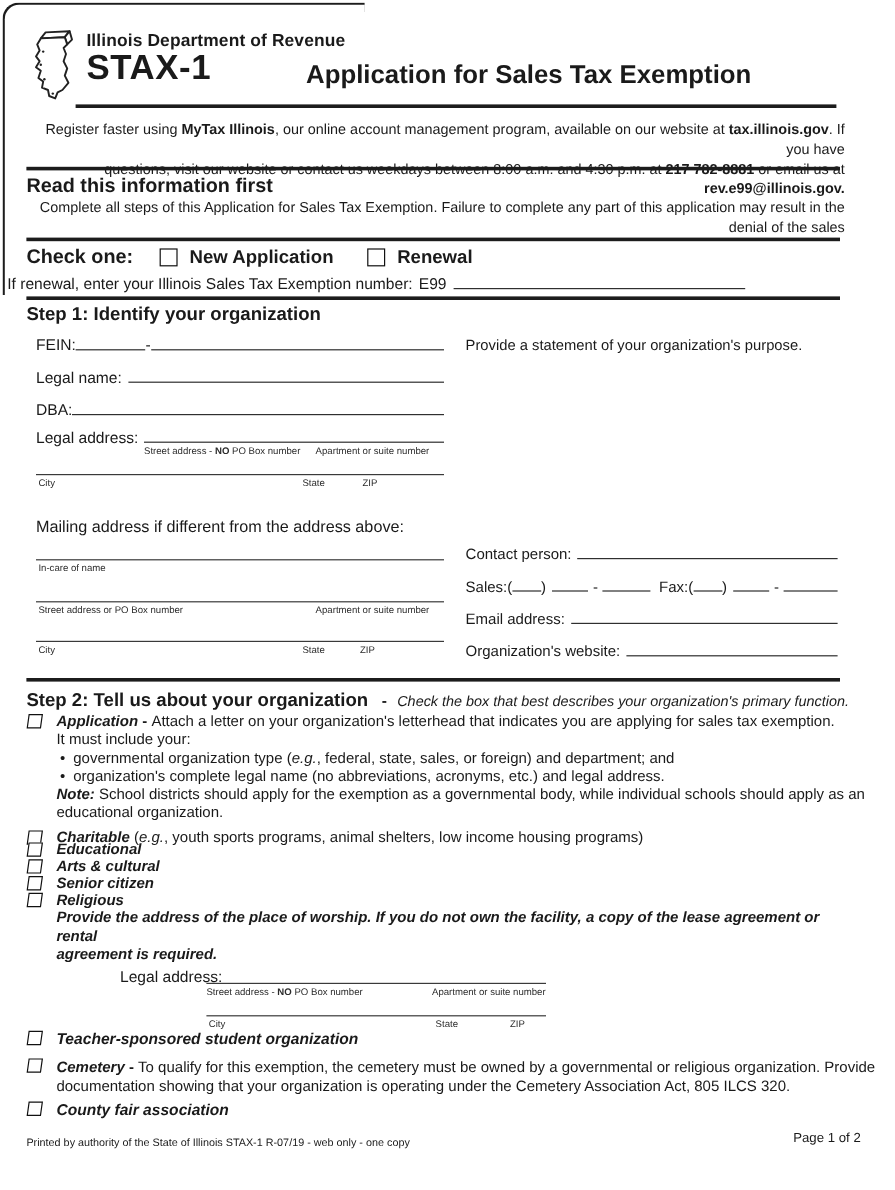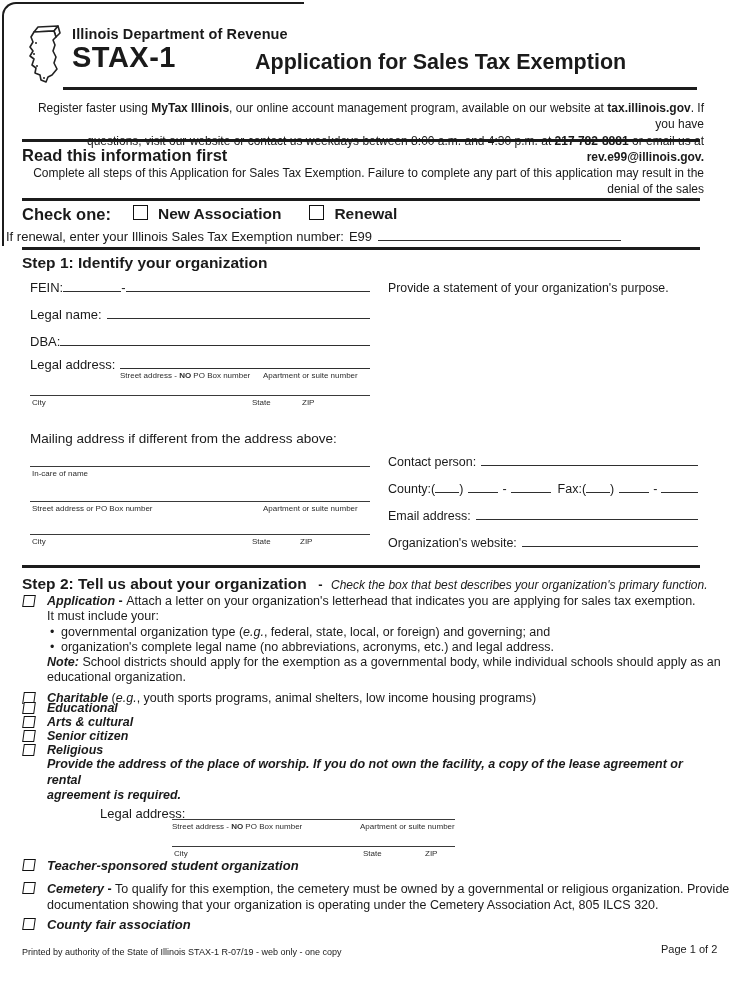--- a/index.html
+++ b/index.html
@@ -65,24 +65,24 @@
     <span class="ln"><span>questions, visit our website or contact us weekdays between 8:00 a.m. and 4:30 p.m. at </span><span class="b">217 782-8881</span><span> or email us at </span><span class="b">rev.e99@illinois.gov.</span></span>
   </div>
   <div class="abs rule" style="top:139px;left:22px;width:678px"></div>
 
   <div class="abs h165" style="top:146px;left:22px">Read this information first</div>
   <div class="abs body12" style="top:166px;left:26px;width:678px;line-height:15.8px">
     <span class="ln">Complete all steps of this Application for Sales Tax Exemption.  Failure to complete any part of this application may result in the denial of the sales</span>
   </div>
   <div class="abs rule" style="top:198px;left:22px;width:678px"></div>
 
-  <div class="abs" style="top:205px;left:22px;display:flex;align-items:flex-start">
+  <div class="abs" style="top:205px;left:22px;display:flex;align-items:center">
     <span class="h165">Check one:</span>
     <span class="cb1" style="margin-left:22px"></span>
-    <span class="b" style="font-size:15.5px;margin-left:10px">New Association</span>
+    <span class="b" style="font-size:15.5px;margin-left:10px">New Application</span>
     <span class="cb1" style="margin-left:28px"></span>
     <span class="b" style="font-size:15.5px;margin-left:10px">Renewal</span>
   </div>
   <div class="abs row" style="top:229px;left:6px;width:625px;font-size:13px;font-weight:normal">
     <span>If renewal, enter your Illinois Sales Tax Exemption number:</span>
     <span style="margin-left:5px">E99</span>
     <span class="bl" style="width:243px;margin-left:6px"></span>
   </div>
   <div class="abs rule" style="top:247px;left:22px;width:678px"></div>
 
@@ -136,21 +136,21 @@
   </div>
 
   <div class="abs nowrap" style="top:281px;left:388px;font-size:12.3px">Provide a statement of  your organization's purpose.</div>
 
   <div class="abs row" style="top:455px;left:388px;width:310px;font-size:12.5px">
     <span>Contact person:</span>
     <span class="bl fill" style="margin-left:5px"></span>
   </div>
 
   <div class="abs row" style="top:482px;left:388px;width:310px;font-size:12.5px">
-    <span>County:(</span>
+    <span>Sales:(</span>
     <span class="bl" style="width:24px"></span>
     <span>)</span>
     <span class="bl" style="width:30px;margin-left:5px"></span>
     <span style="margin:0 4px">-</span>
     <span class="bl" style="width:40px"></span>
     <span style="margin-left:7px">Fax:(</span>
     <span class="bl" style="width:24px"></span>
     <span>)</span>
     <span class="bl" style="width:30px;margin-left:5px"></span>
     <span style="margin:0 4px">-</span>
@@ -172,21 +172,21 @@
   <div class="abs" style="top:575px;left:22px">
     <span class="h155">Step 2: Tell us about your organization</span>
     <span class="b" style="font-size:13px;margin:0 4px 0 7px">-</span>
     <span class="i" style="font-size:12px">Check the box that best describes your organization's primary function.</span>
   </div>
 
   <div class="abs item" style="top:594px">
     <span class="cb2"></span>
     <span class="ln"><span class="bi">Application</span><span class="b"> - </span><span>Attach a letter on your organization's letterhead that indicates you are applying for sales tax exemption.</span></span>
     <span class="ln">It must include your:</span>
-    <span class="ln bullet"><span class="dot"></span><span>governmental organization type (</span><i>e.g.</i><span>, federal, state, local, or foreign) and governing; and</span></span>
+    <span class="ln bullet"><span class="dot"></span><span>governmental organization type (</span><i>e.g.</i><span>, federal, state, sales, or foreign) and department; and</span></span>
     <span class="ln bullet"><span class="dot"></span><span>organization's complete legal name (no abbreviations, acronyms, etc.) and legal address.</span></span>
     <span class="ln"><span class="bi">Note:</span><span> School districts should apply for the exemption as a governmental body, while individual schools should apply as an</span></span>
     <span class="ln">educational organization.</span>
   </div>
 
   <div class="abs item" style="top:691px">
     <span class="cb2"></span>
     <span class="bi">Charitable</span><span> (</span><i>e.g.</i><span>, youth sports programs, animal shelters, low income housing programs)</span>
   </div>
 

